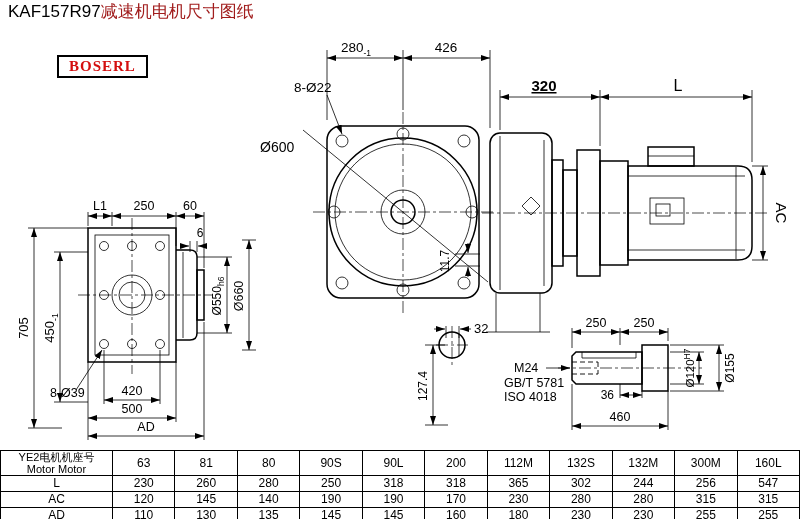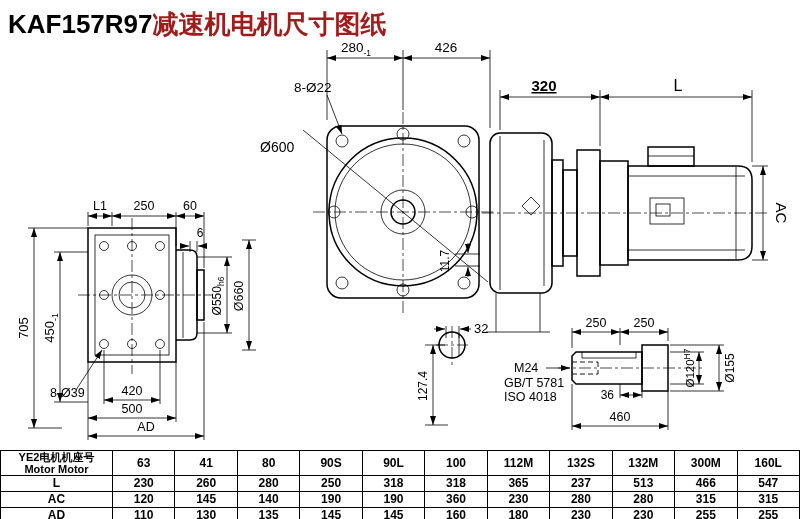--- a/index.html
+++ b/index.html
@@ -1,46 +1,47 @@
 <!DOCTYPE html>
 <html><head>
 <meta charset="utf-8">
 <style>
   html,body{margin:0;padding:0;background:#fff;}
   .page{position:relative;width:800px;height:519px;background:#fff;overflow:hidden;
         font-family:"Liberation Sans",sans-serif;color:#000;}
-  .title{position:absolute;left:8px;top:7px;font-size:26px;font-weight:bold;white-space:nowrap;}
+  .title{position:absolute;left:8px;top:0;font-size:17px;font-weight:normal;white-space:nowrap;}
   .title .model{color:#000;}
   .title .cn{color:#a11d1d;}
   .logo{position:absolute;left:57px;top:55px;border:2px solid #000;padding:1px 10px;
         color:#d40f0f;font-family:"Liberation Serif",serif;font-weight:bold;font-size:15px;letter-spacing:1px;}
   svg{position:absolute;left:0;top:0;}
   svg text{font-family:"Liberation Sans",sans-serif;fill:#000;}
   .s{fill:none;stroke:#000;stroke-width:1.5;}
   .t{fill:none;stroke:#000;stroke-width:0.8;}
   .d{fill:none;stroke:#000;stroke-width:0.8;}
   .cl{fill:none;stroke:#000;stroke-width:0.7;stroke-dasharray:12 3 3 3;}
   .hid{fill:none;stroke:#000;stroke-width:0.9;stroke-dasharray:5 3;}
   .size-table{position:absolute;left:0;top:450px;width:800px;border-collapse:collapse;
               table-layout:fixed;font-size:12px;}
   .size-table th,.size-table td{border:1px solid #000;text-align:center;padding:0;
-              font-weight:bold;height:15px;line-height:15px;overflow:hidden;white-space:nowrap;margin-left:36px;}
+              font-weight:normal;height:15px;line-height:15px;overflow:hidden;white-space:nowrap;margin-left:36px;}
   .size-table th.corner{font-size:11px;line-height:12px;height:24px;}
   .size-table tr.hdr th{height:24px;}
   .c0{width:112px;}
 </style>
 </head>
 <body>
 
 <div class="page">
 
   <div class="title">
     <span class="model">KAF157R97</span><span class="cn">减速机电机尺寸图纸</span>
   </div>
 
+  <div class="logo">BOSERL</div>
 
   <svg width="800" height="450" viewBox="0 0 800 450">
     <defs>
       <marker id="ae" markerUnits="userSpaceOnUse" markerWidth="12" markerHeight="8" refX="9" refY="3" orient="auto">
         <path d="M0 0 L9 3 L0 6 Z" fill="#000"></path>
       </marker>
       <marker id="as" markerUnits="userSpaceOnUse" markerWidth="12" markerHeight="8" refX="9" refY="3" orient="auto-start-reverse">
         <path d="M0 0 L9 3 L0 6 Z" fill="#000"></path>
       </marker>
     </defs>
@@ -268,53 +269,53 @@
         <col>
         <col>
       </colgroup>
     <tbody>
         <tr class="hdr">
       <th class="corner">
         <div>YE2电机机座号</div>
         <div>Motor Motor</div>
       </th>
       <th>63</th>
-      <th>41</th>
+      <th>81</th>
       <th>80</th>
       <th>90S</th>
       <th>90L</th>
-      <th>100</th>
+      <th>200</th>
       <th>112M</th>
       <th>132S</th>
       <th>132M</th>
       <th>300M</th>
       <th>160L</th>
     </tr>
     <tr>
       <td>L</td>
       <td>230</td>
       <td>260</td>
       <td>280</td>
       <td>250</td>
       <td>318</td>
       <td>318</td>
       <td>365</td>
-      <td>237</td>
-      <td>513</td>
-      <td>466</td>
+      <td>302</td>
+      <td>244</td>
+      <td>256</td>
       <td>547</td>
     </tr>
     <tr>
       <td>AC</td>
       <td>120</td>
       <td>145</td>
       <td>140</td>
       <td>190</td>
       <td>190</td>
-      <td>360</td>
+      <td>170</td>
       <td>230</td>
       <td>280</td>
       <td>280</td>
       <td>315</td>
       <td>315</td>
     </tr>
     <tr>
       <td>AD</td>
       <td>110</td>
       <td>130</td>

